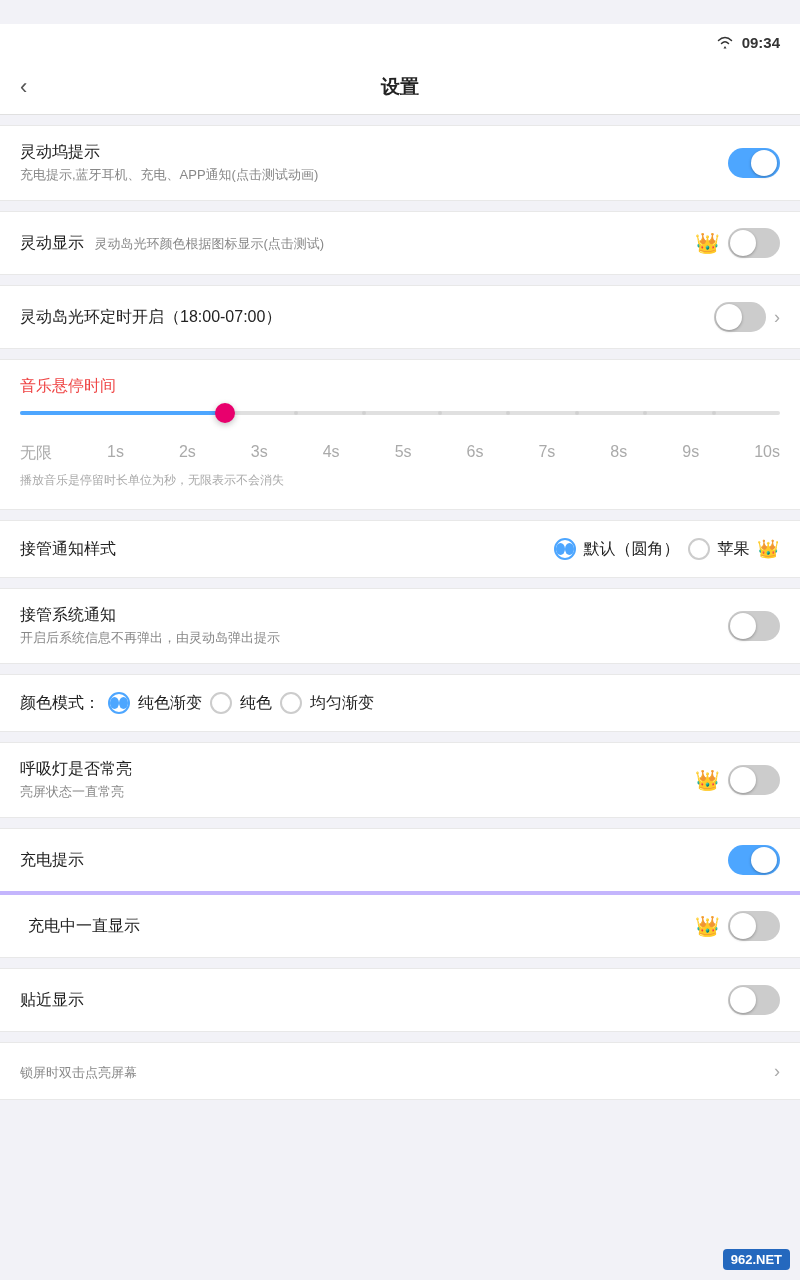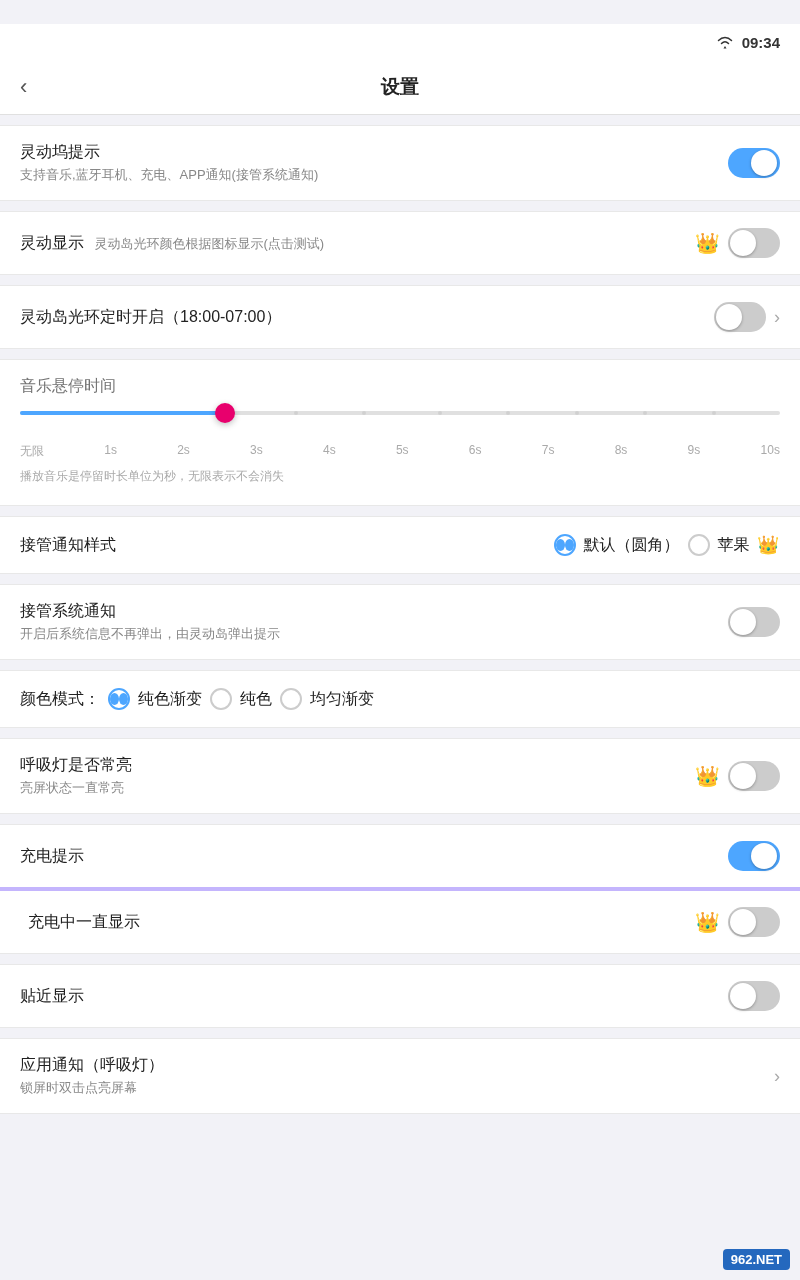--- a/index.html
+++ b/index.html
@@ -122,21 +122,21 @@
     .slider-section {
       background: #fff;
       padding: 16px 20px 20px;
       margin-top: 10px;
       border-top: 1px solid #e8e8e8;
       border-bottom: 1px solid #e8e8e8;
     }
     .slider-label {
       font-size: 16px;
       font-weight: 500;
-      color: #737373;
+      color: #ef4444;
       margin-bottom: 14px;
     }
     .slider-container {
       position: relative;
       width: 100%;
       height: 4px;
       background: #e0e0e0;
       border-radius: 2px;
       margin: 0 0 10px;
     }
@@ -158,21 +158,21 @@
       top: -8px;
       left: calc(27% - 10px);
       box-shadow: 0 2px 6px rgba(0,0,0,0.25);
     }
     .slider-ticks {
       display: flex;
       justify-content: space-between;
       margin-top: 8px;
     }
     .slider-tick {
-      font-size: 12px;
+      font-size: 16px;
       color: #aaa;
     }
     .slider-desc {
       font-size: 12px;
       color: #aaa;
       margin-top: 8px;
     }
     
     .radio-row {
       display: flex;
@@ -240,21 +240,21 @@
 
 <div class="header">
   <span class="back-btn">‹</span>
   <span class="title">设置</span>
 </div>
 
 <div class="section">
   <div class="setting-row">
     <div class="left">
       <div class="label">灵动坞提示</div>
-      <div class="sublabel">支持音乐,蓝牙耳机、充电、APP通知(接管系统通知)</div>
+      <div class="sublabel">充电提示,蓝牙耳机、充电、APP通知(点击测试动画)</div>
     </div>
     <div class="right">
       <div class="toggle on">
         <div class="knob"></div>
       </div>
     </div>
   </div>
 </div>
 
 <div class="section">
@@ -429,21 +429,20 @@
       <div class="toggle off">
         <div class="knob"></div>
       </div>
     </div>
   </div>
 </div>
 
 <div class="section">
   <div class="setting-row">
     <div class="left">
-      <div class="label">应用通知（呼吸灯）</div>
       <div class="sublabel">锁屏时双击点亮屏幕</div>
     </div>
     <div class="right">
       <span class="chevron">›</span>
     </div>
   </div>
 </div>
 
 <div class="watermark">962.NET</div>
 

